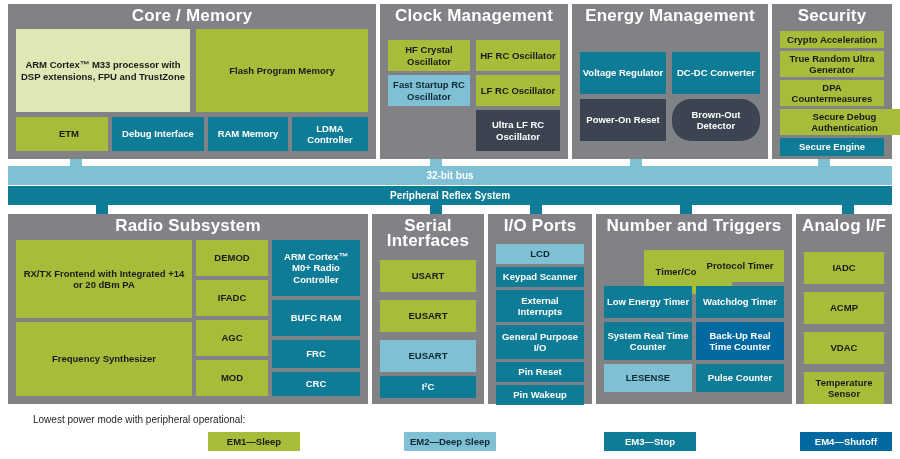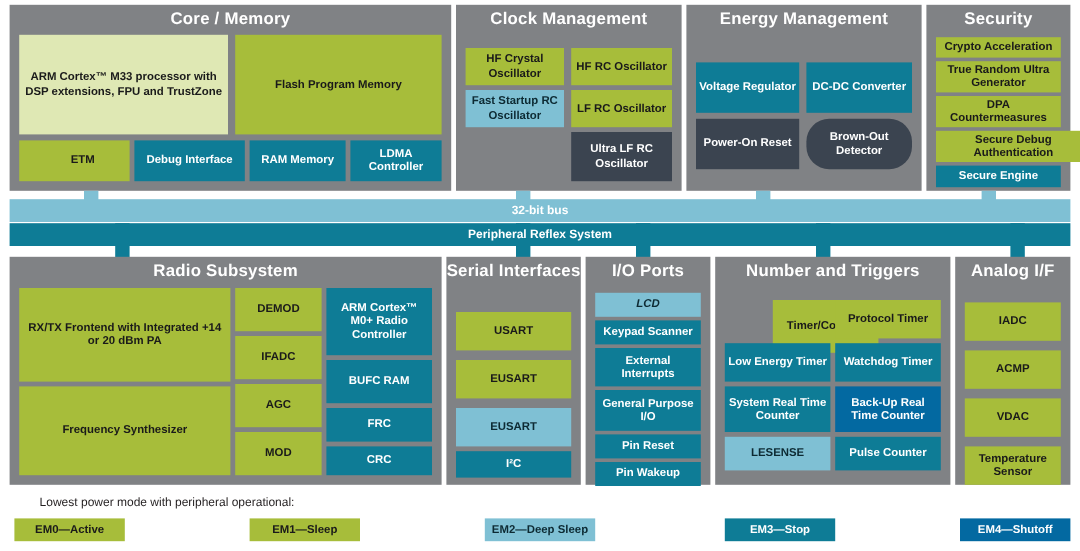--- a/index.html
+++ b/index.html
@@ -20,21 +20,21 @@
     height: 459px;
   }
   .grp {
     position: absolute;
     background: #808285;
     box-sizing: border-box;
   }
   .grp-title {
     color: #ffffff;
     font-weight: bold;
-    font-size: 14px;
+    font-size: 17px;
     text-align: center;
     line-height: 15px;
     padding-top: 4px;
     letter-spacing: 0.2px;
   }
   .blk {
     position: absolute;
     box-sizing: border-box;
     display: flex;
     align-items: center;
@@ -160,21 +160,21 @@
   <div class="grp" style="left:372px; top:214px; width:112px; height:190px;">
     <div class="grp-title">Serial Interfaces</div>
     <div class="blk green" style="left:8px; top:46px; width:96px; height:32px;">USART</div>
     <div class="blk green" style="left:8px; top:86px; width:96px; height:32px;">EUSART</div>
     <div class="blk lteal" style="left:8px; top:126px; width:96px; height:32px;">EUSART</div>
     <div class="blk teal" style="left:8px; top:162px; width:96px; height:22px;">I²C</div>
   </div>
 
   <div class="grp" style="left:488px; top:214px; width:104px; height:190px;">
     <div class="grp-title">I/O Ports</div>
-    <div class="blk lteal" style="left:8px; top:30px; width:88px; height:20px;font-style:italic;">LCD</div>
+    <div class="blk lteal" style="left:8px; top:30px; width:88px; height:20px;">LCD</div>
     <div class="blk teal" style="left:8px; top:53px; width:88px; height:20px;">Keypad Scanner</div>
     <div class="blk teal" style="left:8px; top:76px; width:88px; height:32px;">External Interrupts</div>
     <div class="blk teal" style="left:8px; top:111px; width:88px; height:34px;">General Purpose I/O</div>
     <div class="blk teal" style="left:8px; top:148px; width:88px; height:20px;">Pin Reset</div>
     <div class="blk teal" style="left:8px; top:171px; width:88px; height:20px;">Pin Wakeup</div>
   </div>
 
   <div class="grp" style="left:596px; top:214px; width:196px; height:190px;">
     <div class="grp-title">Number and Triggers</div>
     <div class="blk green" style="left:8px; top:36px; width:88px; height:44px;margin-left:40px;">Timer/Counter</div>
@@ -190,19 +190,18 @@
   <div class="grp" style="left:796px; top:214px; width:96px; height:190px;">
     <div class="grp-title">Analog I/F</div>
     <div class="blk green" style="left:8px; top:38px; width:80px; height:32px;">IADC</div>
     <div class="blk green" style="left:8px; top:78px; width:80px; height:32px;">ACMP</div>
     <div class="blk green" style="left:8px; top:118px; width:80px; height:32px;">VDAC</div>
     <div class="blk green" style="left:8px; top:158px; width:80px; height:32px;">Temperature Sensor</div>
   </div>
 
   <div class="legend-caption">Lowest power mode with peripheral operational:</div>
 
-  <div class="legend-item green" style="left:12px; width:92px;">EM0—Active</div>
   <div class="legend-item green" style="left:208px; width:92px;">EM1—Sleep</div>
   <div class="legend-item lteal" style="left:404px; width:92px;">EM2—Deep Sleep</div>
   <div class="legend-item teal" style="left:604px; width:92px;">EM3—Stop</div>
   <div class="legend-item black" style="left:800px; width:92px;">EM4—Shutoff</div>
 
 </div>
 
 </body></html>

